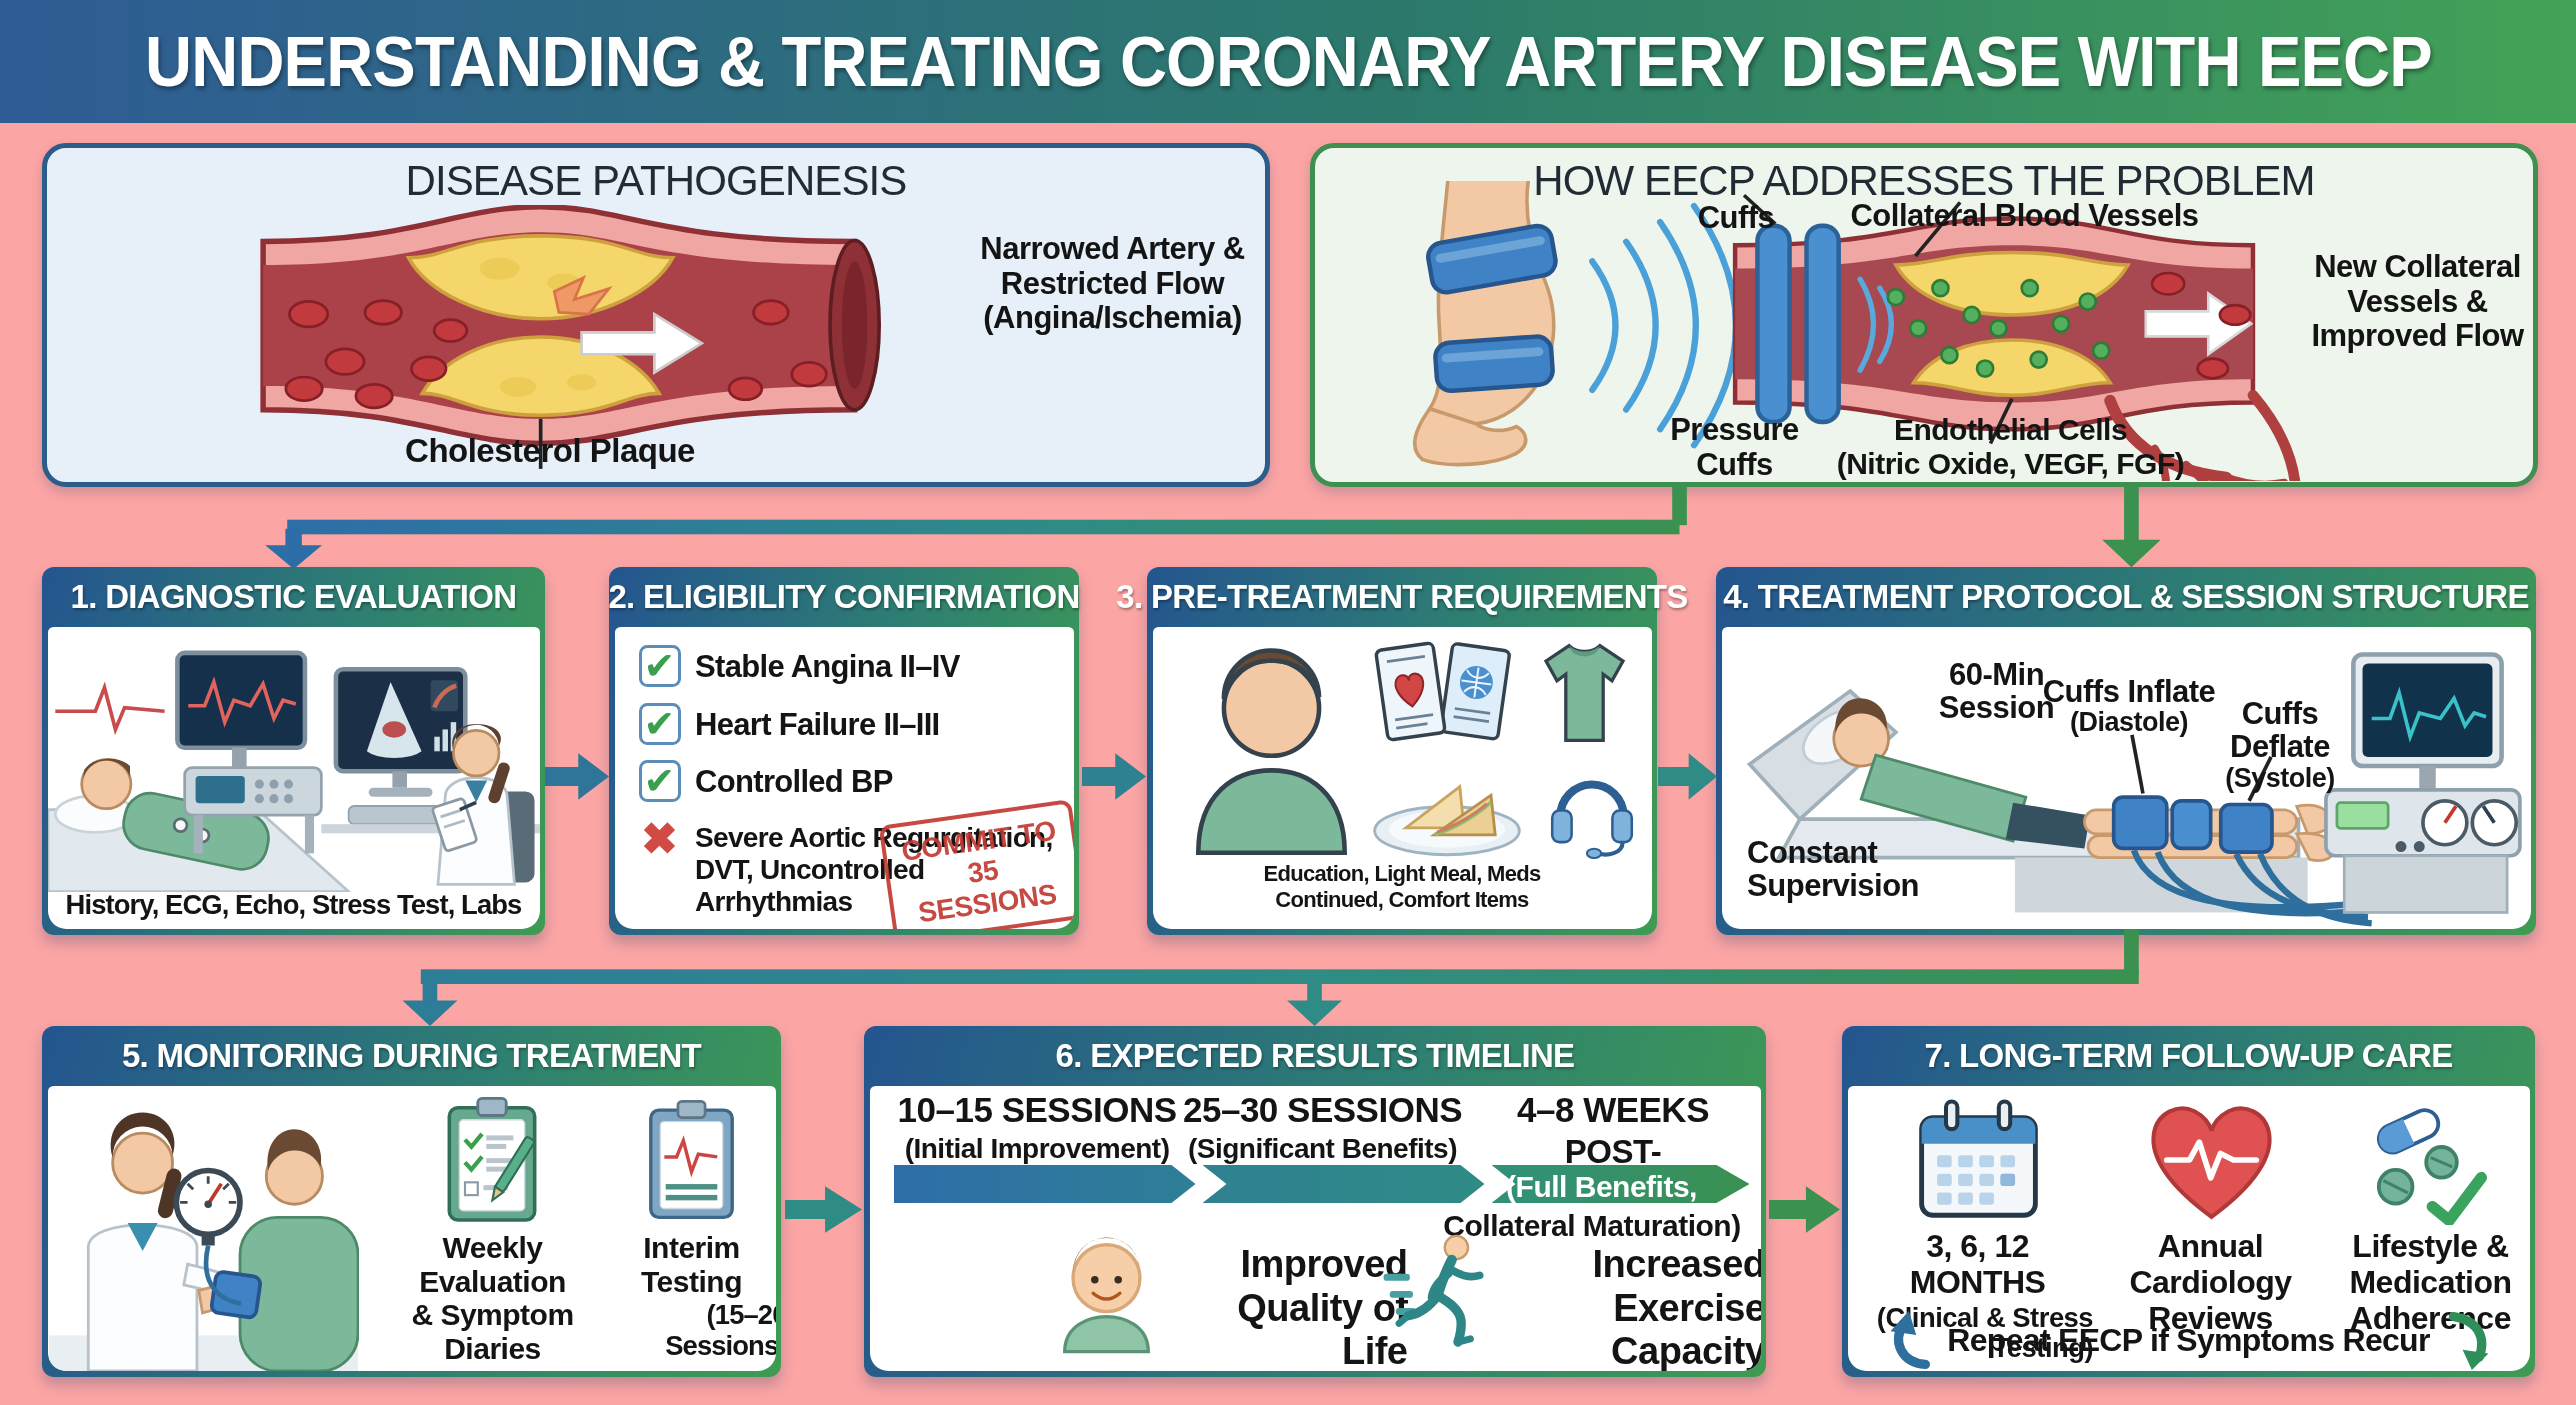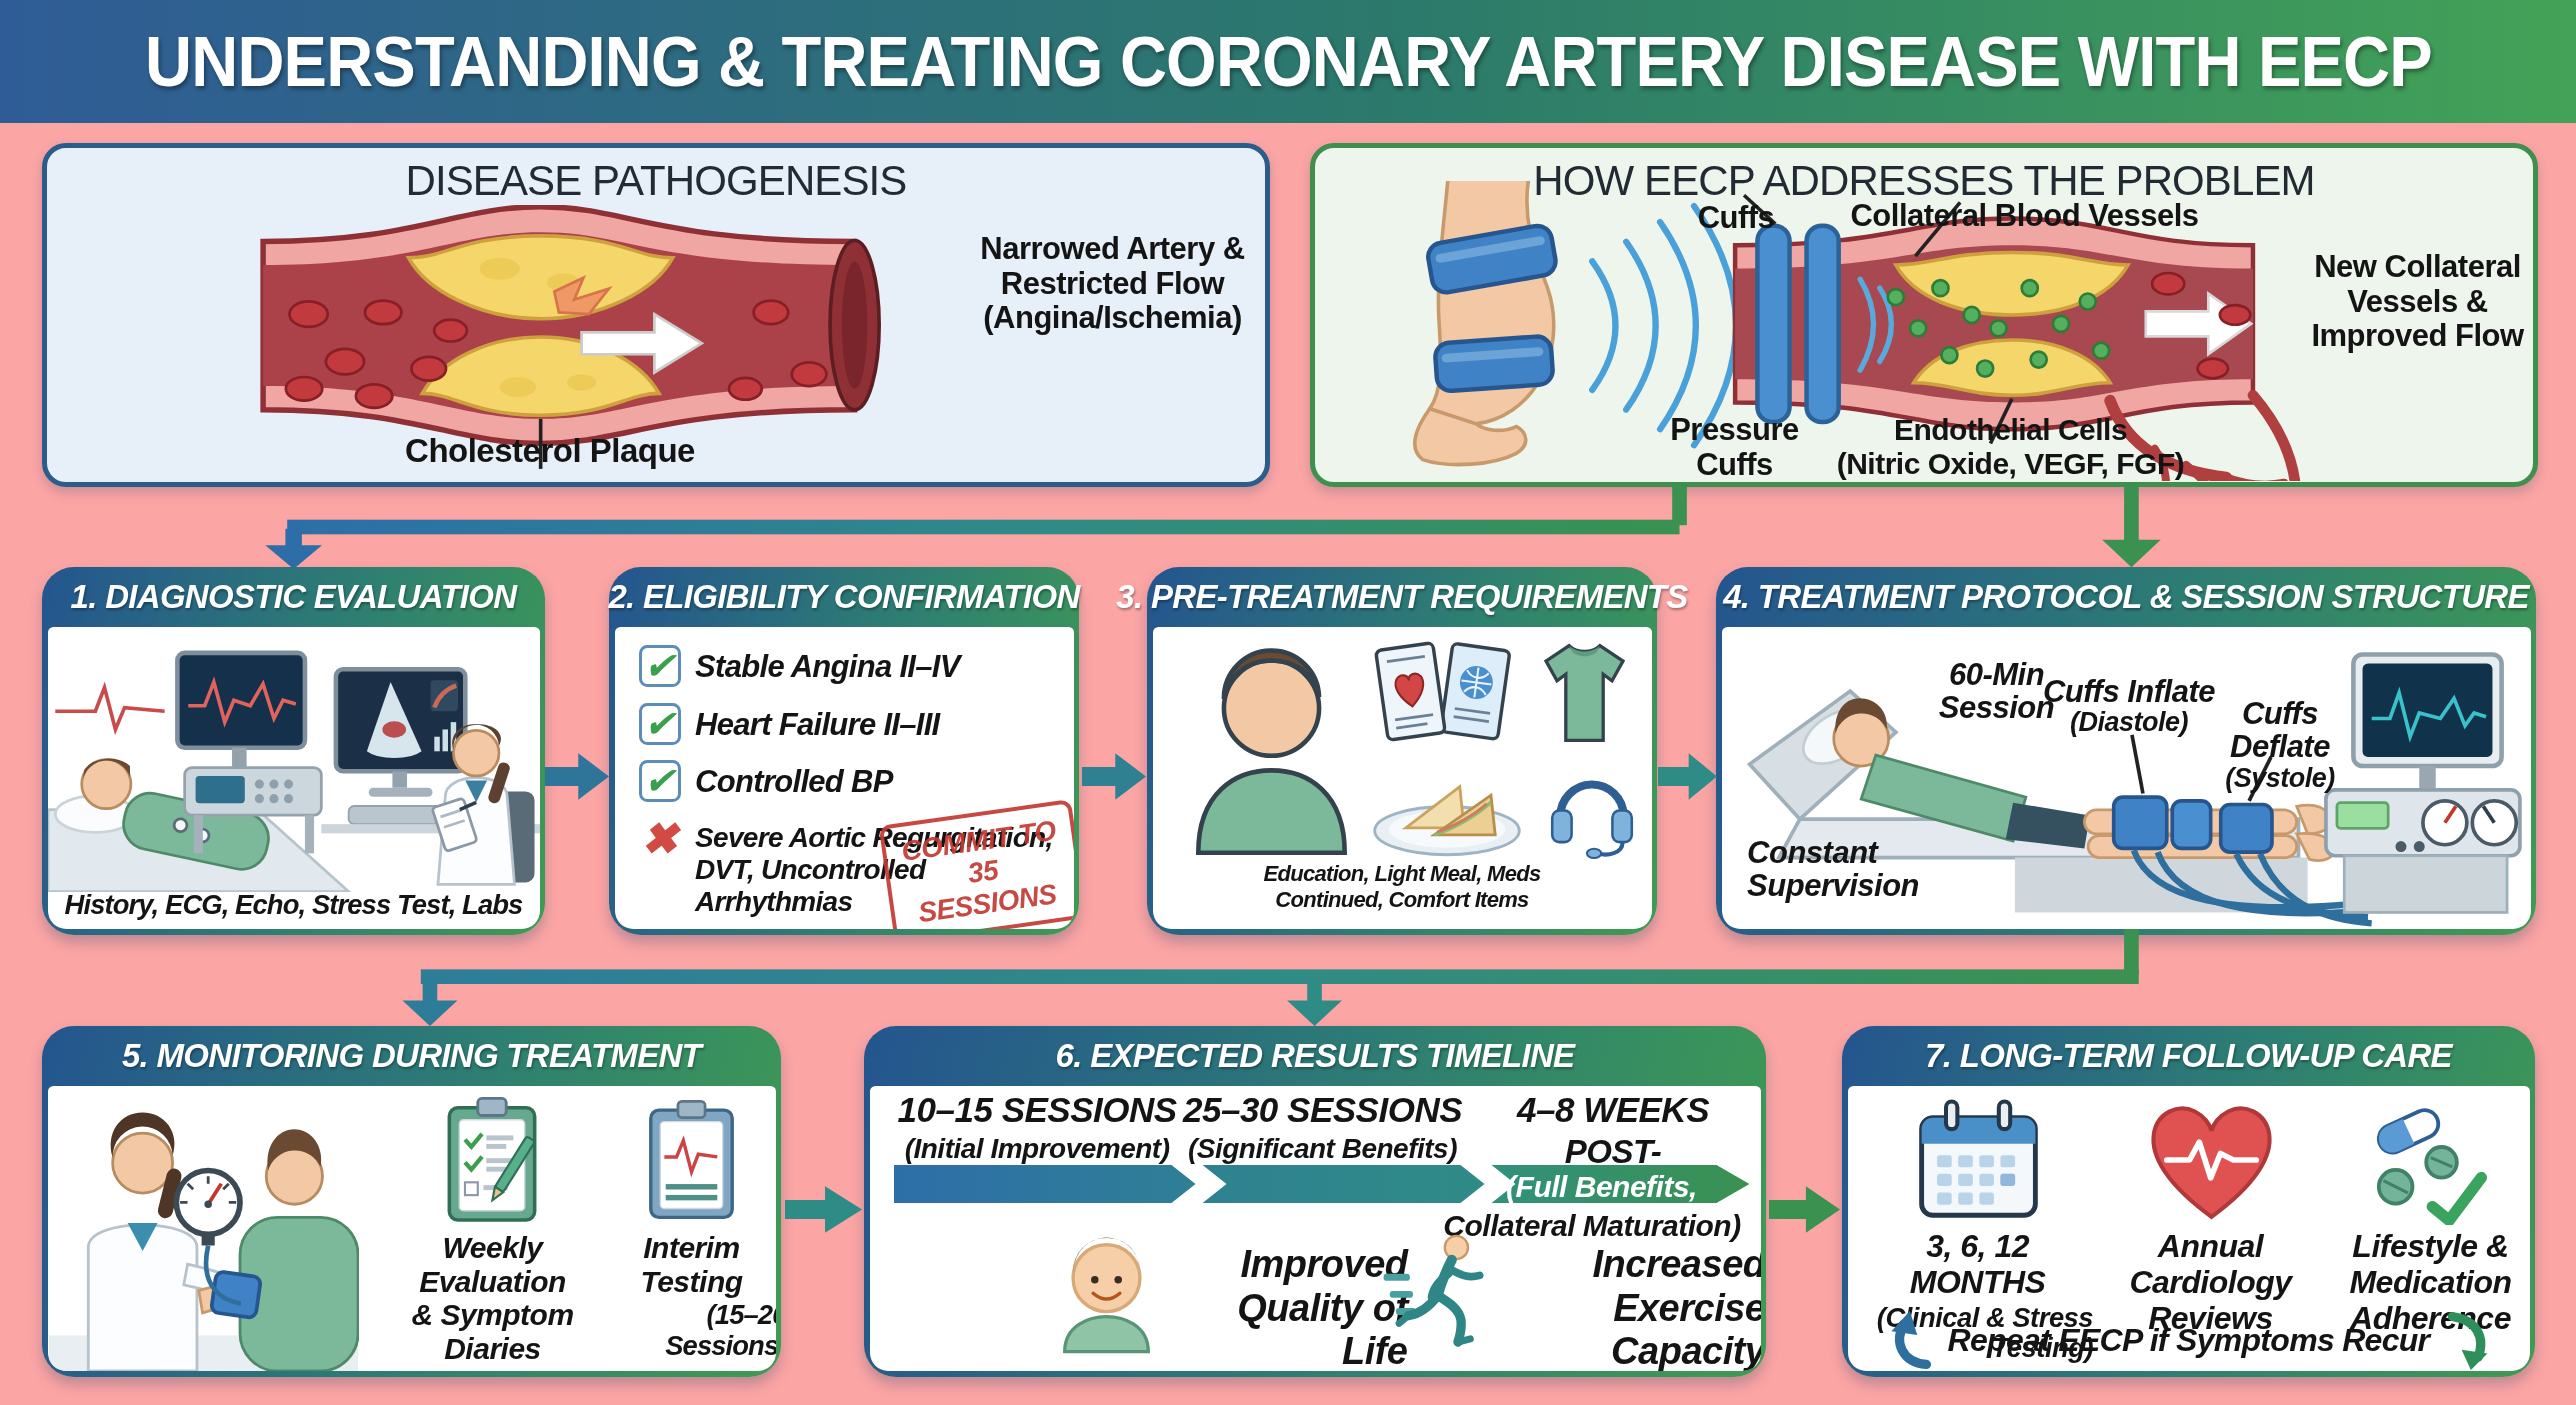--- a/index.html
+++ b/index.html
@@ -17,23 +17,23 @@
 
   
   .panel { position:absolute; border-radius:24px; box-shadow:0 5.5px 11px rgba(40,70,100,.22); }
   .panelA { left:42px; top:143px; width:1228px; height:344px; background:#e7f0f9; border:5.5px solid #2b5c8a; }
   .panelB { left:1310px; top:143px; width:1228px; height:344px; background:#edf5ec; border:5.5px solid #3f8f4f; }
   .ptitle { position:absolute; top:9.1px; left:0; width:100%; text-align:center;
     font-size:42px; font-weight:400; color:#222b33; letter-spacing:-0.9px; }
   .lbl { position:absolute; font-weight:700; color:#141414; text-align:center; line-height:1.12; letter-spacing:-0.5px; }
 
   
-  .card { position:absolute; border-radius:32px;
+  .card { position:absolute; border-radius:12px;
     background:linear-gradient(105deg,#24558f 0%, #2e7f72 55%, #3f9b52 100%);
-    box-shadow:0 7.3px 12.8px rgba(40,70,100,.28);font-style:italic; }
+    box-shadow:0 7.3px 12.8px rgba(40,70,100,.28); }
   .card .hdr { position:absolute; top:0; left:0; right:0; height:60px; display:flex; align-items:center;
     justify-content:center; color:#fff; font-weight:700; font-size:33px; letter-spacing:-0.7px;
     text-shadow:0.9px 1.8px 2.7px rgba(0,0,0,.35); white-space:nowrap; }
   .card .bd { position:absolute; top:60px; left:5.5px; right:5.5px; bottom:6.4px; background:#fff;
     border-radius:5.5px 5.5px 18.3px 18.3px; overflow:hidden; }
   .cap { position:absolute; left:0; right:0; text-align:center; font-weight:700; color:#141414; line-height:1.16; }
 
   
   .chk { position:absolute; left:24px; top:18.3px; right:11px; display:flex; flex-direction:column; gap:15.6px; }
   .chk .row { display:flex; gap:14.6px; align-items:flex-start; }

